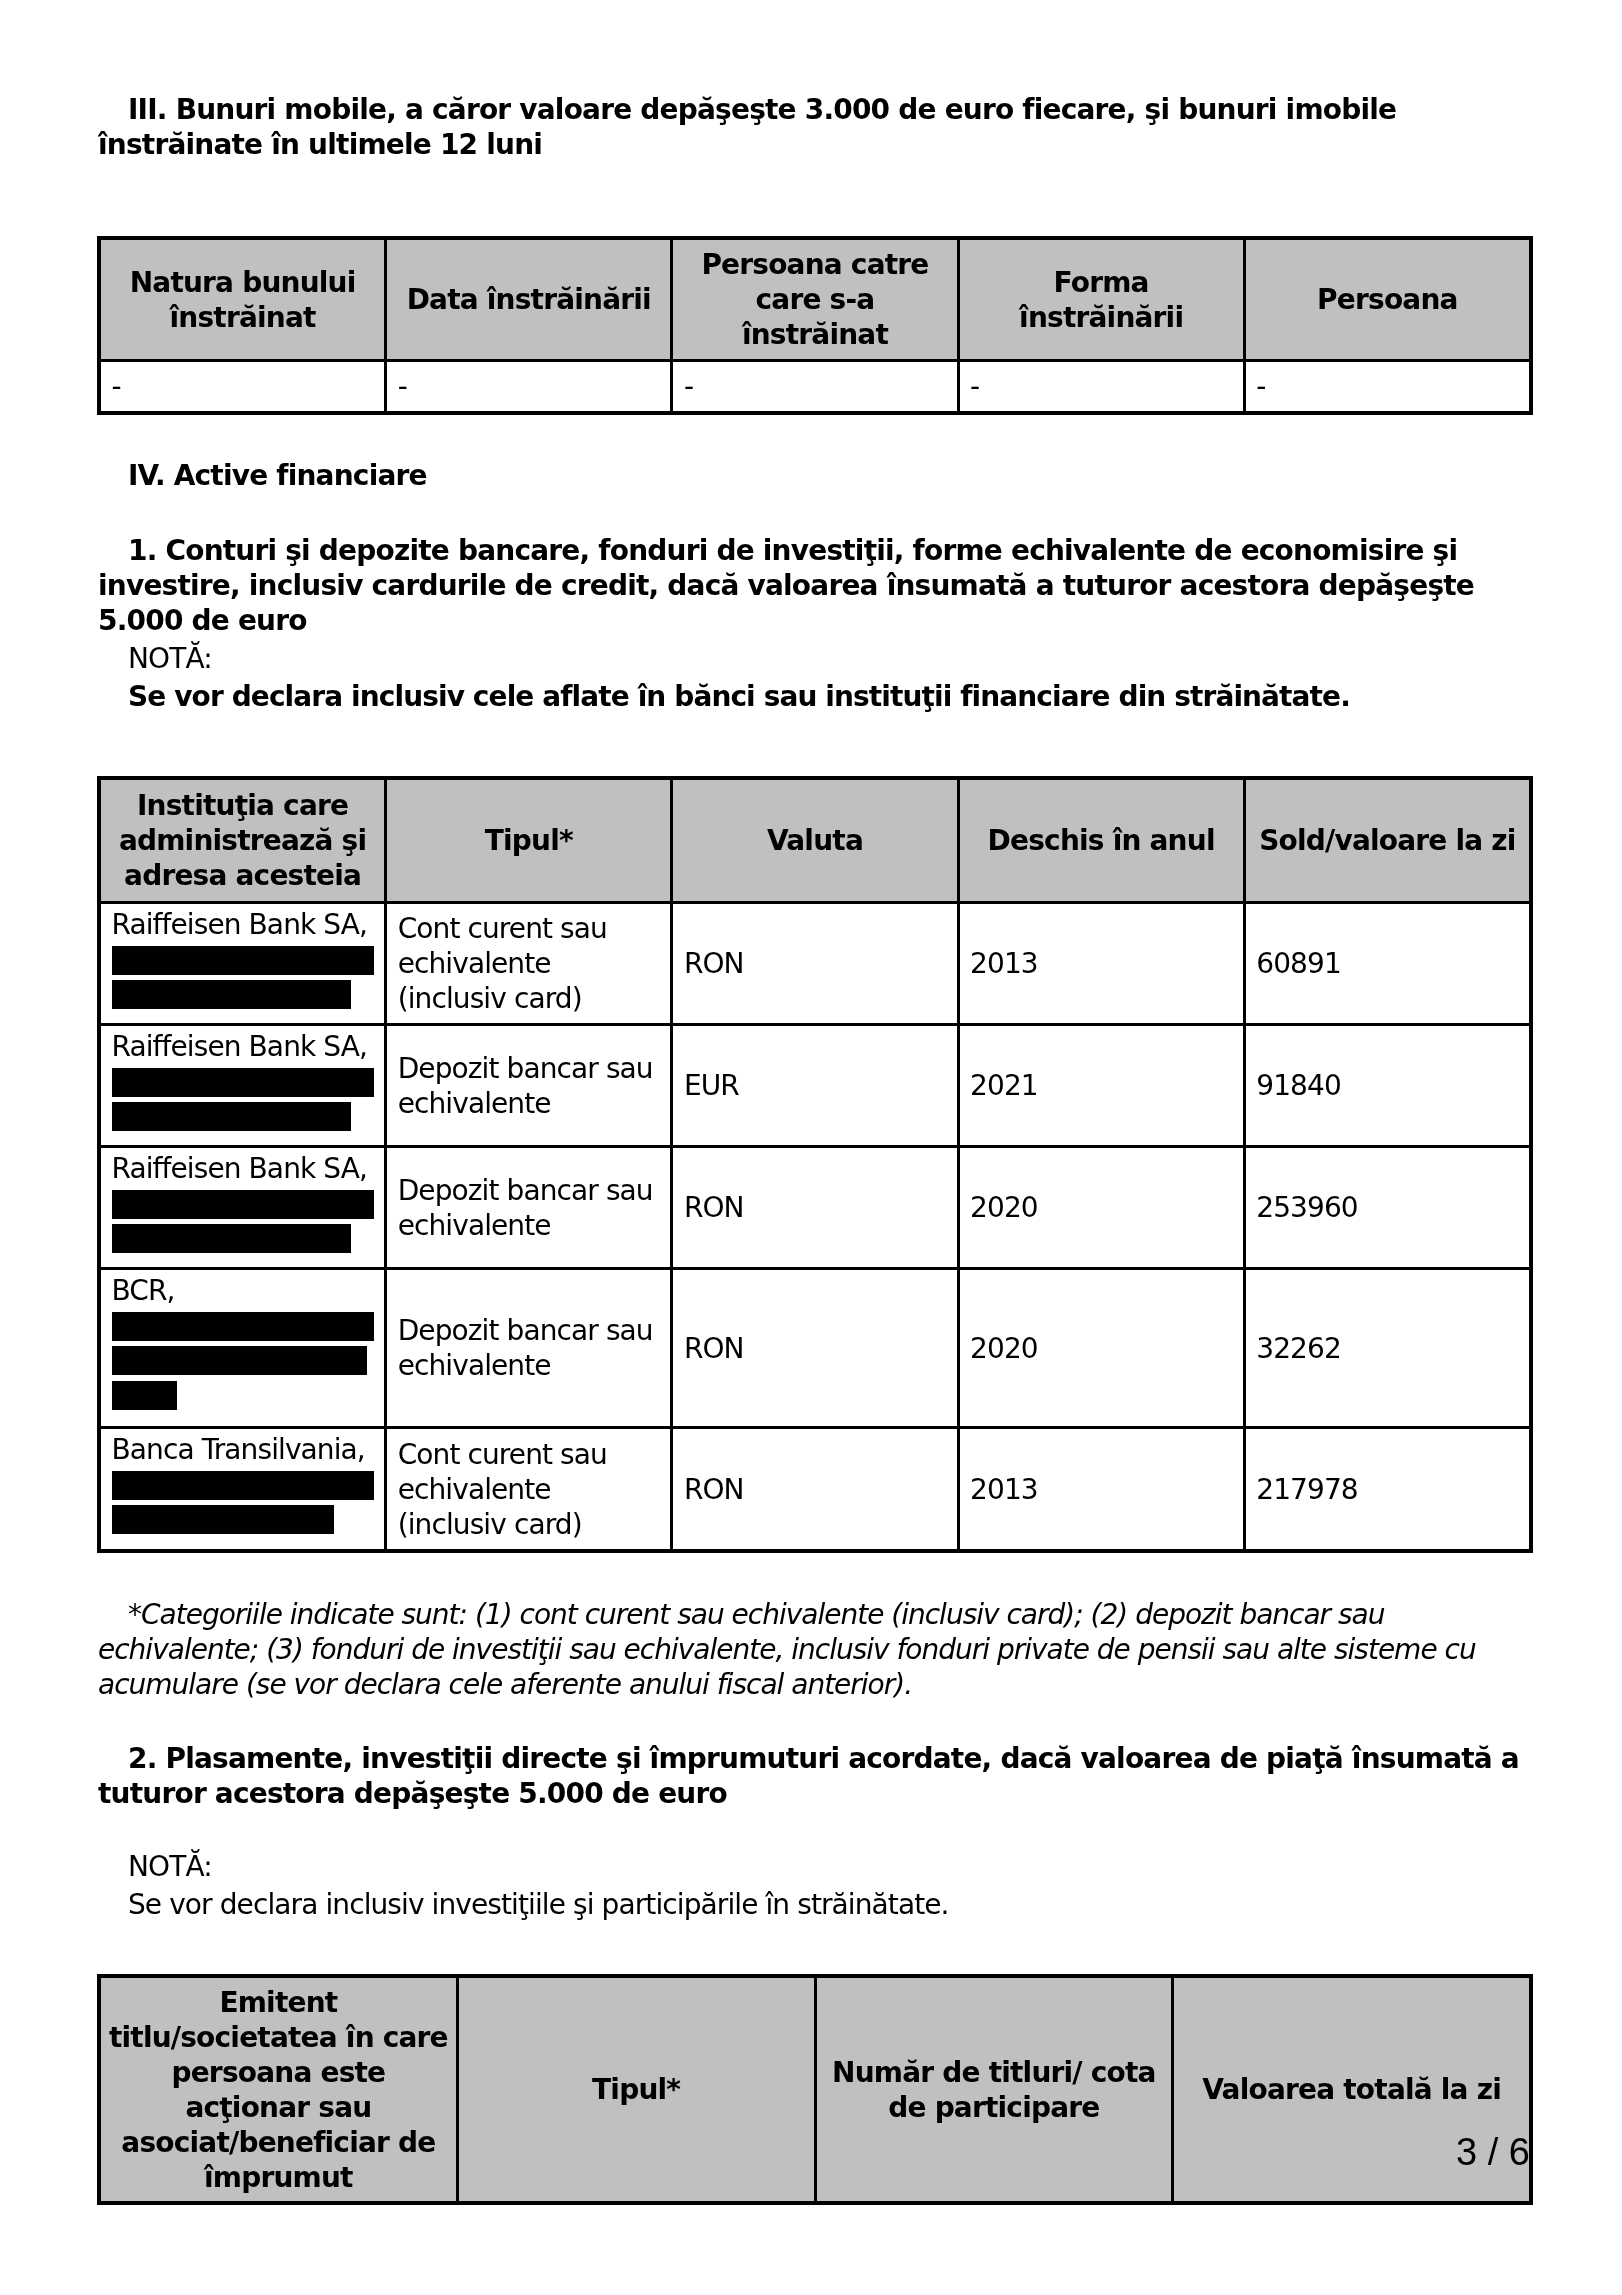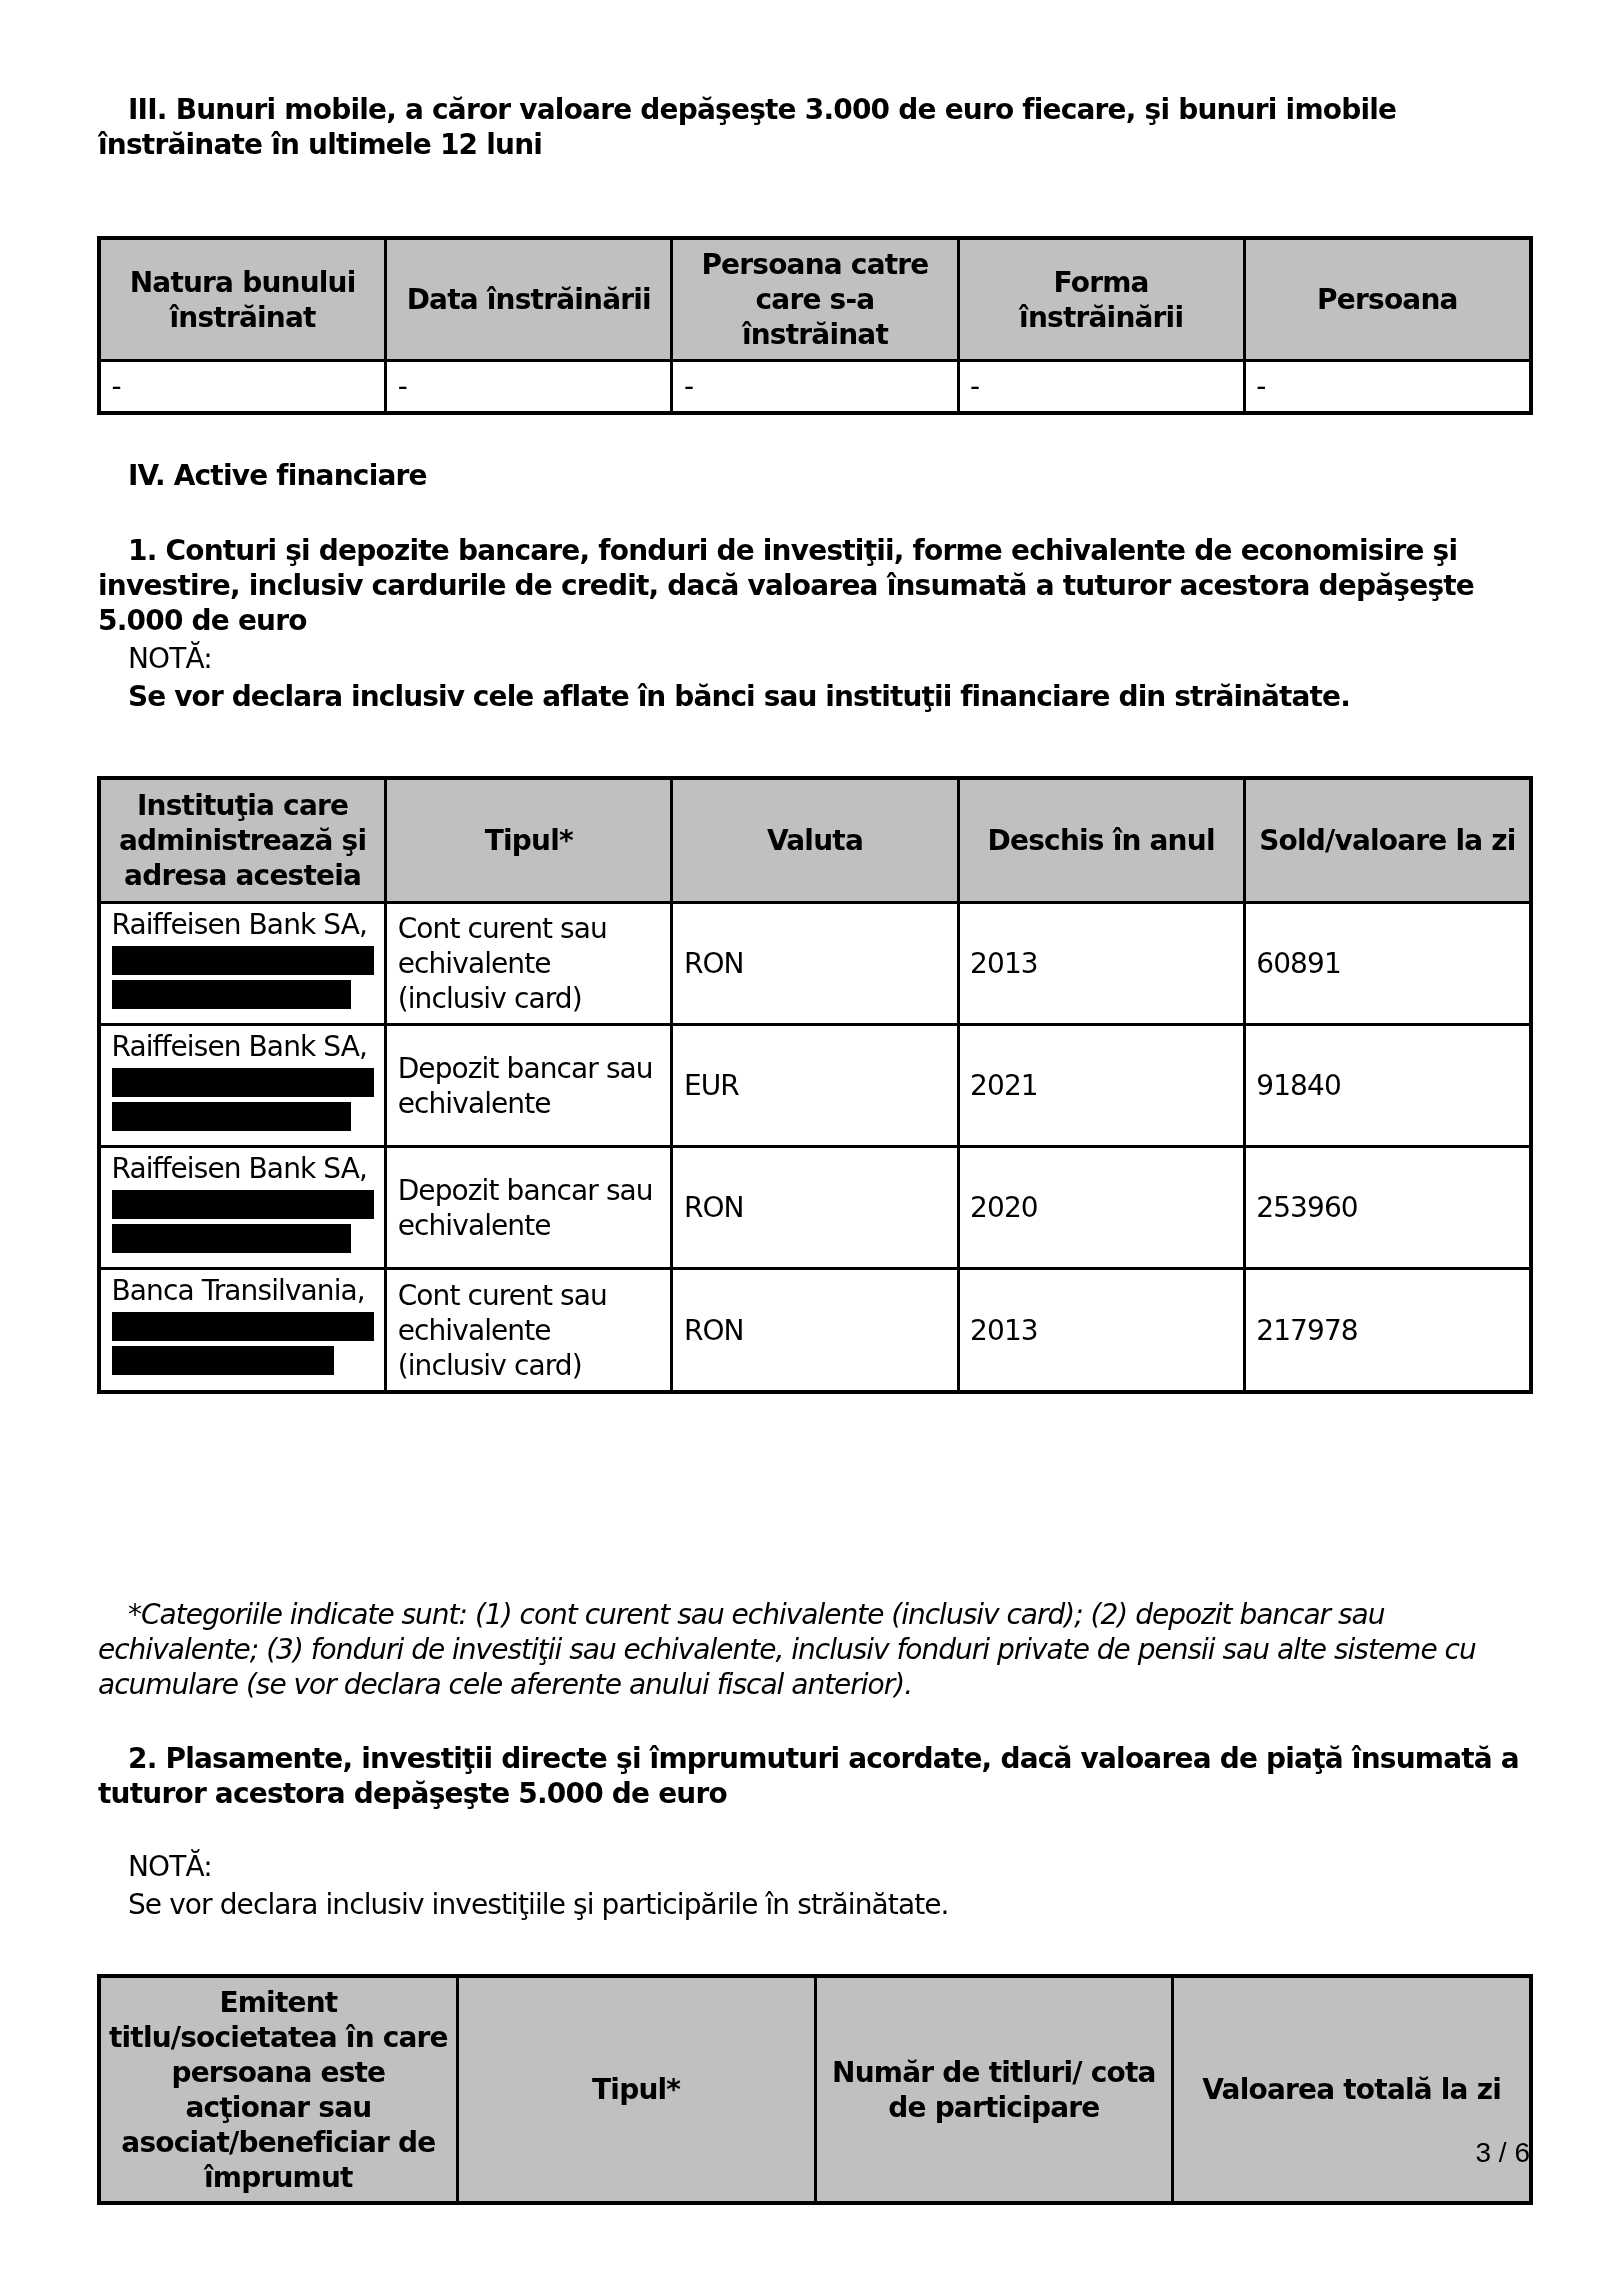--- a/index.html
+++ b/index.html
@@ -20,21 +20,21 @@
   }
   td, th {
     border: 3.3px solid #000; vertical-align: middle; padding: 2.6px 10.5px;
     font-size: 28px; line-height: 35px; letter-spacing: -0.9px;
   }
   th { background: #c0c0c0; font-weight: bold; text-align: center; letter-spacing: -0.8px; }
   table.outer { outline: 1.3px solid #000; }
   td.left { text-align: left; }
   .redact { display: block; background: #000; height: 29px; margin: 4.6px 0 5.2px 0; }
   .footnote { font-style: italic; letter-spacing: -1px; }
-  .pagenum { right: 92px; top: 2135px; font-family: "Liberation Sans", sans-serif; font-size: 28px; }
+  .pagenum { right: 92px; top: 2135px; font-family: "Liberation Sans", sans-serif; font-size: 38px; }
 </style>
 </head>
 <body>
 
 <div class="abs para bold indent" style="top:92px;">III. Bunuri mobile, a căror valoare depăşeşte 3.000 de euro fiecare, şi bunuri imobile înstrăinate în ultimele 12 luni</div>
 
 <table class="outer" style="top:237px;">
   <tbody>
       <tr style="height:122px;">
     <th>Natura bunului înstrăinat</th>
@@ -97,20 +97,32 @@
       <span>Raiffeisen Bank SA,</span>
       <span class="redact" style="width:262px;"></span>
       <span class="redact" style="width:239px;"></span>
     </td>
     <td class="left">Depozit bancar sau echivalente</td>
     <td class="left">RON</td>
     <td class="left">2020</td>
     <td class="left">253960</td>
   </tr>
 
+  <tr style="height:159px;">
+    <td class="left" style="vertical-align:top;">
+      <span>BCR,</span>
+      <span class="redact" style="width:262px;"></span>
+      <span class="redact" style="width:255px;"></span>
+      <span class="redact" style="width:65px;"></span>
+    </td>
+    <td class="left">Depozit bancar sau echivalente</td>
+    <td class="left">RON</td>
+    <td class="left">2020</td>
+    <td class="left">32262</td>
+  </tr>
 
   <tr style="height:123px;">
     <td class="left" style="vertical-align:top;">
       <span>Banca Transilvania,</span>
       <span class="redact" style="width:262px;"></span>
       <span class="redact" style="width:222px;"></span>
     </td>
     <td class="left">Cont curent sau echivalente (inclusiv card)</td>
     <td class="left">RON</td>
     <td class="left">2013</td>

